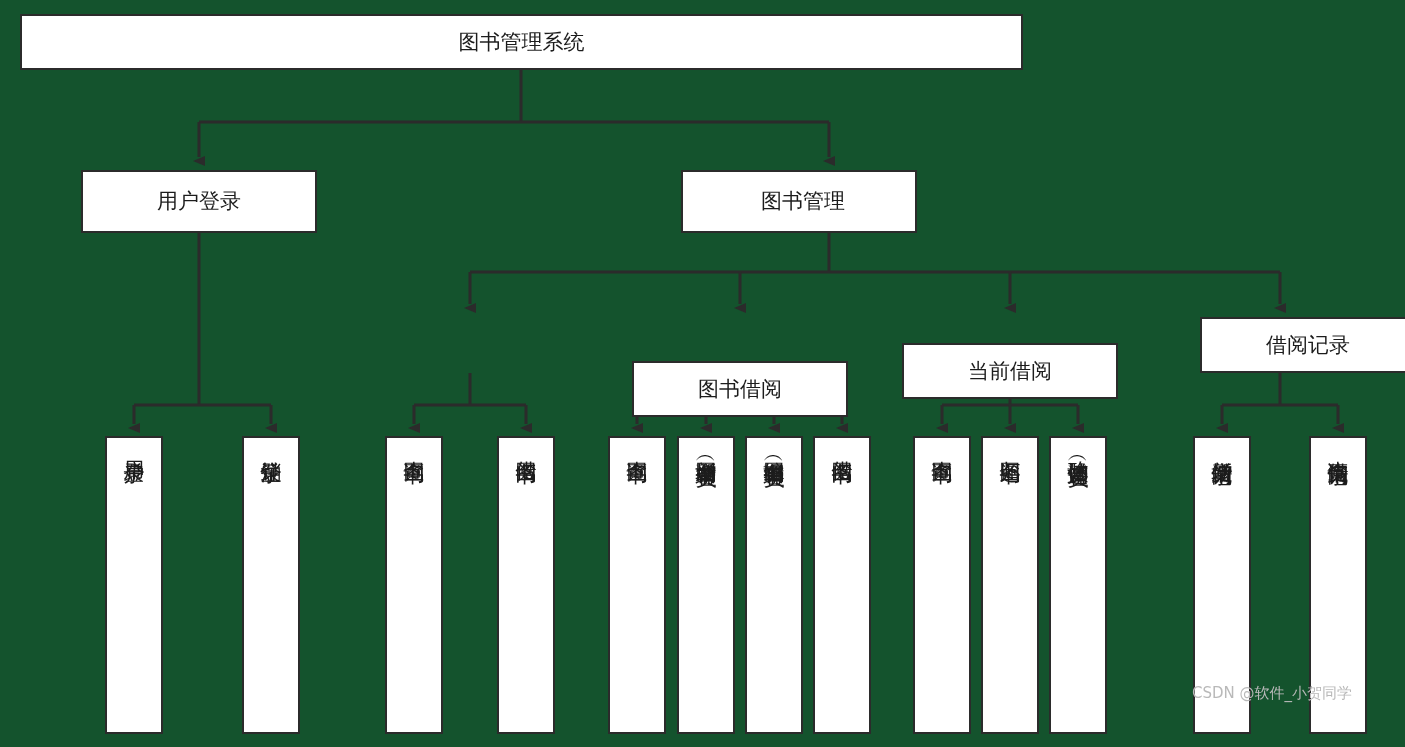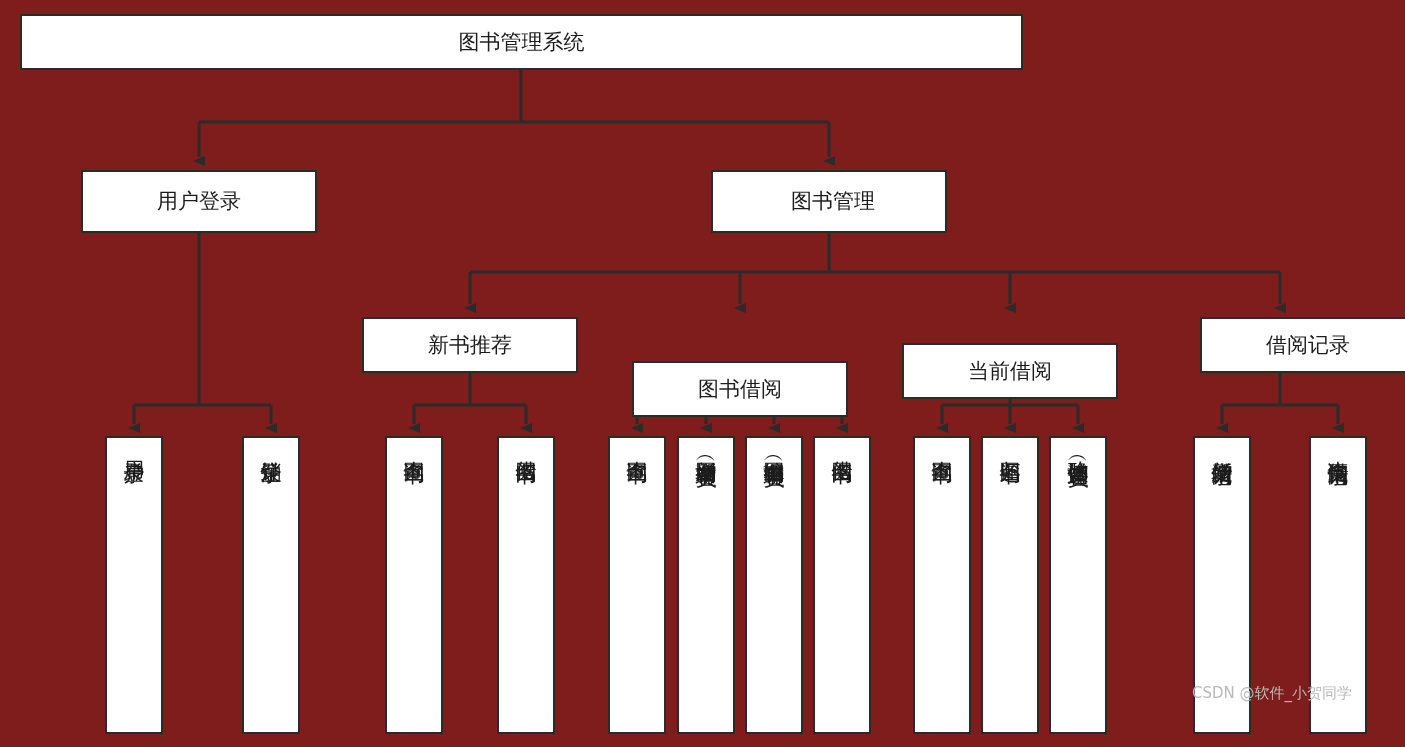--- a/index.html
+++ b/index.html
@@ -1,20 +1,20 @@
 <!DOCTYPE html>
 <html><head>
 <meta charset="utf-8">
 <style>
   html,body{margin:0;padding:0;background:#ffffff;}
   body{
     width:1405px;height:747px;overflow:hidden;
     font-family:"DejaVu Sans","Liberation Sans",sans-serif;
   }
-  #stage{position:relative;width:1405px;height:747px;background:#7f1d1d;text-decoration:underline;}
+  #stage{position:relative;width:1405px;height:747px;background:#14532d;text-decoration:underline;}
   svg#wires{position:absolute;left:0;top:0;width:1405px;height:747px;}
 
   .node{
     position:absolute;
     box-sizing:border-box;
     background:#ffffff;
     border:2px solid #2b2b2b;
     display:flex;
     align-items:center;
     justify-content:center;
@@ -107,27 +107,24 @@
     </g>
   </svg>
 
   <div class="node root" style="left:20px;top:14px;width:1003px;height:56px;">
     <span class="lbl">图书管理系统</span>
   </div>
 
   <div class="node h" style="left:81px;top:170px;width:236px;height:63px;">
     <span class="lbl">用户登录</span>
   </div>
-  <div class="node h" style="left:711px;top:170px;width:236px;height:63px;padding-left:8px;">
+  <div class="node h" style="left:681px;top:170px;width:236px;height:63px;padding-left:8px;">
     <span class="lbl">图书管理</span>
   </div>
 
-  <div class="node h" style="left:362px;top:317px;width:216px;height:56px;">
-    <span class="lbl">新书推荐</span>
-  </div>
   <div class="node h" style="left:632px;top:317px;width:216px;height:56px;margin-top:44px;">
     <span class="lbl">图书借阅</span>
   </div>
   <div class="node h" style="left:902px;top:317px;width:216px;height:56px;margin-top:26px;">
     <span class="lbl">当前借阅</span>
   </div>
   <div class="node h" style="left:1200px;top:317px;width:216px;height:56px;">
     <span class="lbl">借阅记录</span>
   </div>
 

